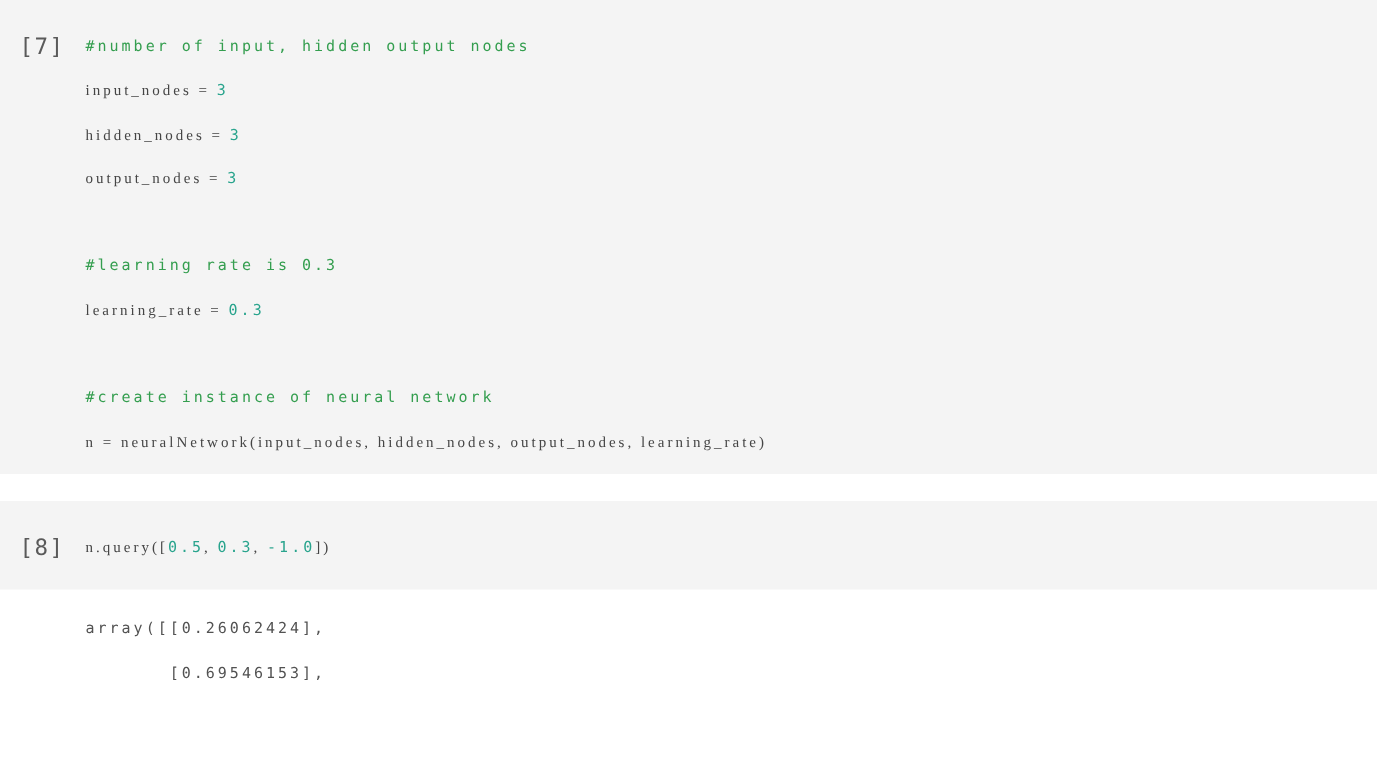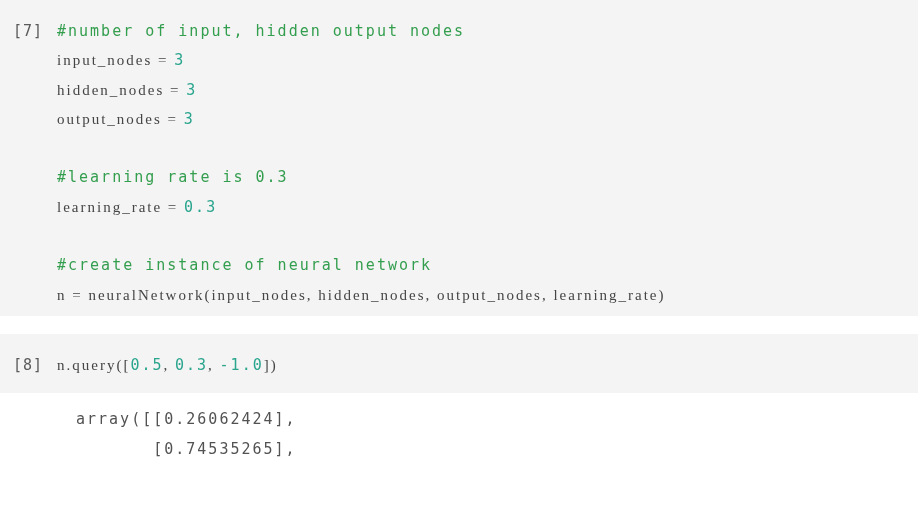--- a/index.html
+++ b/index.html
@@ -39,48 +39,48 @@
     font-size: 15px;
     line-height: 29.3px;
     letter-spacing: 1px;
     color: var(--prompt-gray);
     white-space: pre;
   }
   pre.code, pre.output-pre {
     margin: 0;
     padding: 0;
     font-family: "DejaVu Sans Mono", "Liberation Mono", monospace;
-    font-size: 15px;
+    font-size: 10px;
     line-height: 29.3px;
     letter-spacing: 2px;
     color: var(--code-text);
     white-space: pre;
   }
   .code-line { height: 29.3px; white-space: pre; }
   .tok-comment { color: var(--comment-green); }
   .tok-number  { color: var(--number-teal); }
   .tok-plain   { color: var(--code-text); font-family: Liberation Serif, serif; }
   .output-block {
     padding: 12px 8px 0 57px;
     background: var(--page-background);
   }
-  pre.output-pre { color: var(--output-text); margin-left: 19px; }
+  pre.output-pre { color: var(--output-text); }
 </style>
 </head>
 <body>
 
 <div class="notebook">
 
   <div class="cell cell-1">
     <div class="prompt">[7]</div>
     <pre class="code"><div class="code-line"><span class="tok-comment">#number of input, hidden output nodes</span></div><div class="code-line"><span class="tok-plain">input_nodes = </span><span class="tok-number">3</span></div><div class="code-line"><span class="tok-plain">hidden_nodes = </span><span class="tok-number">3</span></div><div class="code-line"><span class="tok-plain">output_nodes = </span><span class="tok-number">3</span></div><div class="code-line">&nbsp;</div><div class="code-line"><span class="tok-comment">#learning rate is 0.3</span></div><div class="code-line"><span class="tok-plain">learning_rate = </span><span class="tok-number">0.3</span></div><div class="code-line">&nbsp;</div><div class="code-line"><span class="tok-comment">#create instance of neural network</span></div><div class="code-line"><span class="tok-plain">n = neuralNetwork(input_nodes, hidden_nodes, output_nodes, learning_rate)</span></div></pre>
   </div>
 
   <div class="cell cell-2">
     <div class="prompt">[8]</div>
     <pre class="code"><div class="code-line"><span class="tok-plain">n.query([</span><span class="tok-number">0.5</span><span class="tok-plain">, </span><span class="tok-number">0.3</span><span class="tok-plain">, </span><span class="tok-number">-1.0</span><span class="tok-plain">])</span></div></pre>
   </div>
 
   <div class="output-block">
-    <pre class="output-pre"><div class="code-line">array([[0.26062424],</div><div class="code-line">       [0.74535265],</div></pre>
+    <pre class="output-pre"><div class="code-line">array([[0.26062424],</div><div class="code-line">       [0.69546153],</div></pre>
   </div>
 
 </div>
 
 </body></html>

